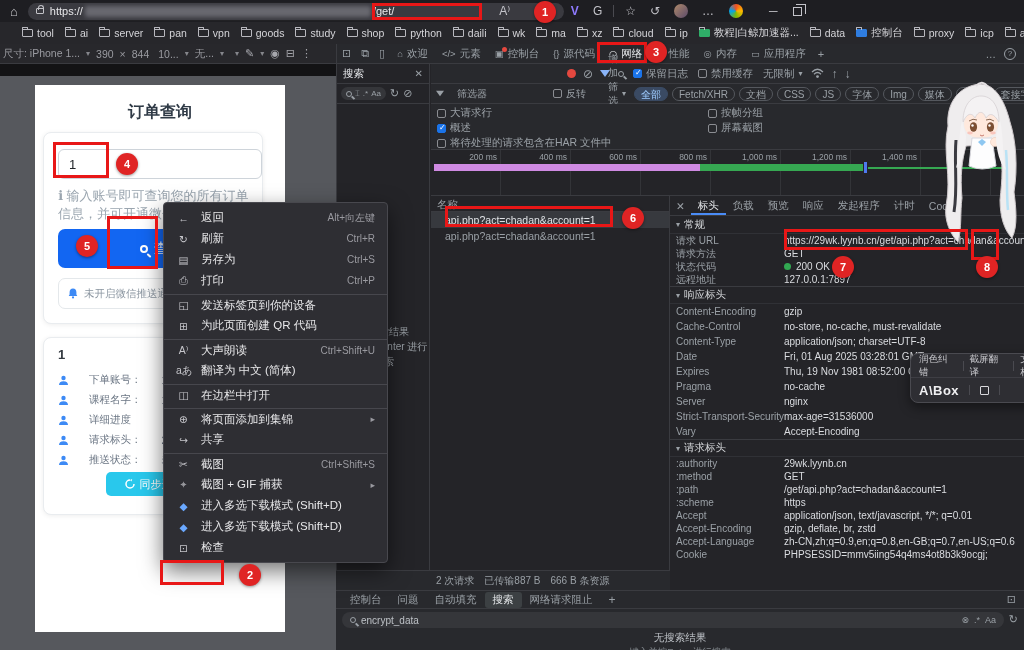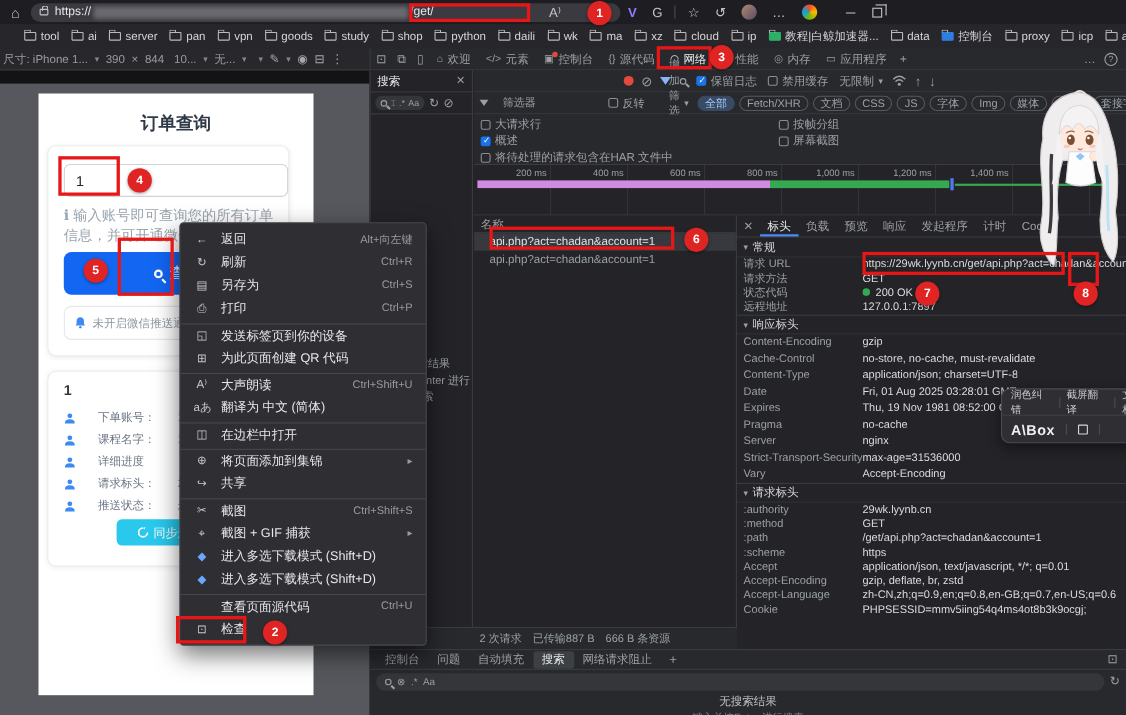--- a/index.html
+++ b/index.html
@@ -783,20 +783,21 @@
           <span class="drtab on">搜索</span>
 
           <span class="drtab">网络请求阻止</span>
 
       </span>
       <span class="dr-plus">+</span>
       <span class="dr-right">⊡</span>
     </div>
     <div class="dr-search">
       <span class="mag-g"></span>
+      <input class="dr-input" value="encrypt_data" style="">
       <span class="dr-ic">⊗</span>
       <span class="dr-ic">.*</span>
       <span class="dr-ic">Aa</span>
     </div>
     <span class="dr-refresh">↻</span>
     <div class="dr-results">无搜索结果</div>
     <div class="dr-hint">键入并按Enter 进行搜索</div>
   </div>
 
   <div class="abs cmenu">
@@ -884,25 +885,20 @@
         <span class="mi-label">进入多选下载模式 (Shift+D)</span>
         <span class="mi-short"></span>
       </div>
 
       <div class="mi">
         <span class="mi-icon blue">◆</span>
         <span class="mi-label">进入多选下载模式 (Shift+D)</span>
         <span class="mi-short"></span>
       </div>
 
-      <div class="mi div-top">
-        <span class="mi-icon"></span>
-        <span class="mi-label">查看页面源代码</span>
-        <span class="mi-short">Ctrl+U</span>
-      </div>
 
       <div class="mi">
         <span class="mi-icon">⊡</span>
         <span class="mi-label">检查</span>
         <span class="mi-short"></span>
       </div>
 
   </div>
 
   <div class="abs trans">

